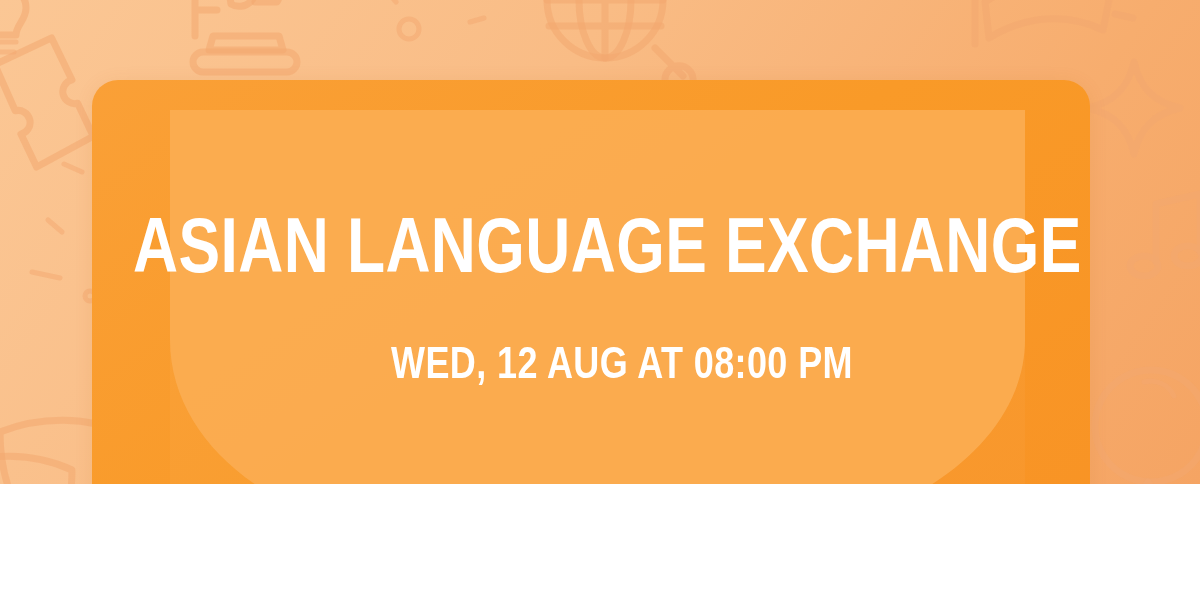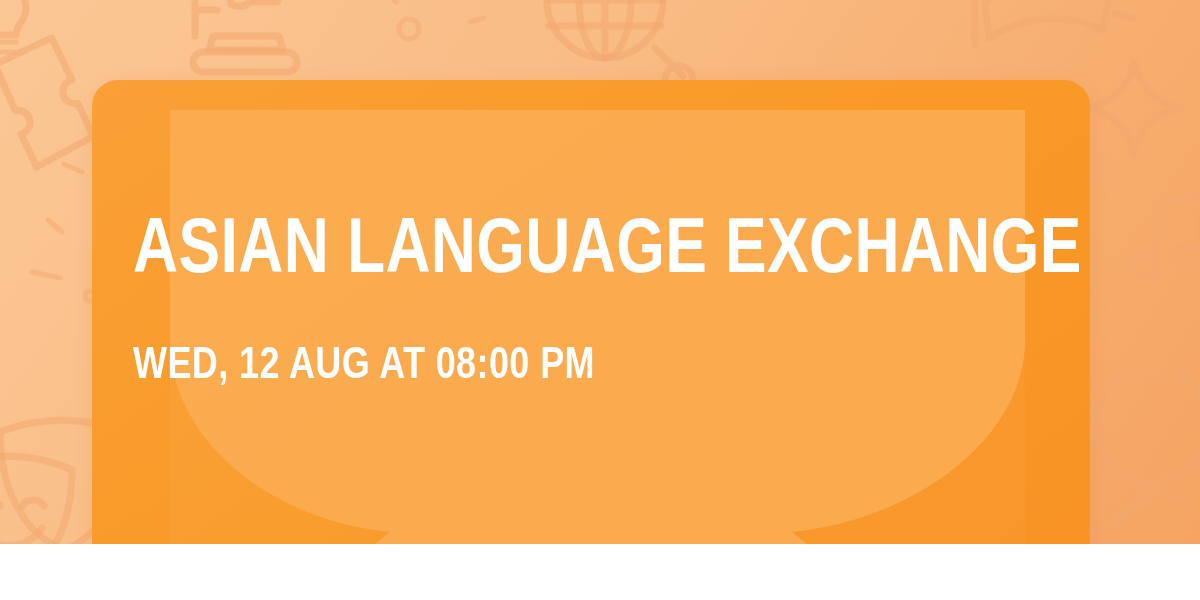--- a/index.html
+++ b/index.html
@@ -5,24 +5,25 @@
 <style>
   html, body {
     margin: 0;
     padding: 0;
     background: #ffffff;
   }
 
   .canvas {
     position: relative;
     width: 1200px;
-    height: 544px;
+    height: 484px;
     overflow: hidden;
     font-family: "Liberation Sans", sans-serif;
     background: linear-gradient(125deg, #fbc795 0%, #f9bc85 40%, #f7ad6e 75%, #f5a463 100%);
+    text-align: right;
   }
 
   
   .doodles {
     position: absolute;
     inset: 0;
     pointer-events: none;
   }
   .doodles svg {
     position: absolute;

